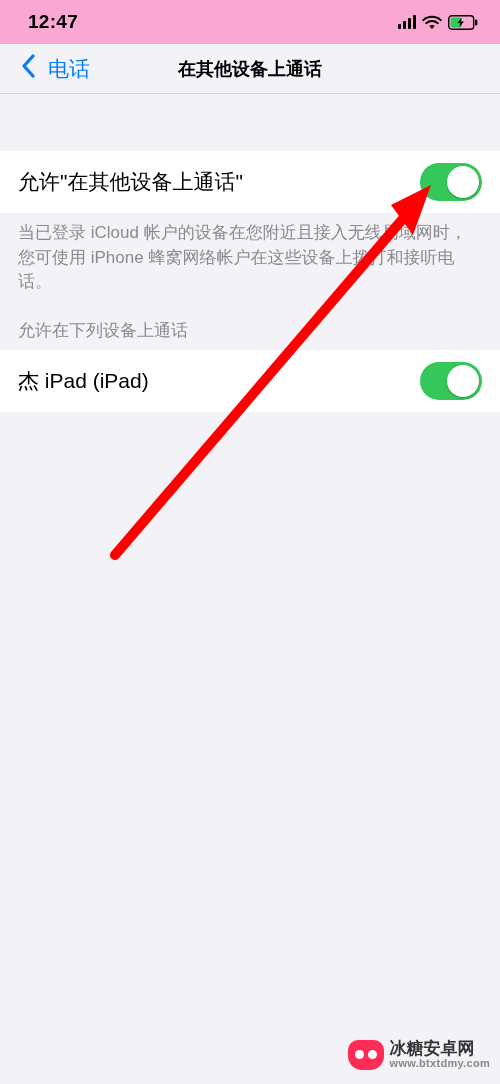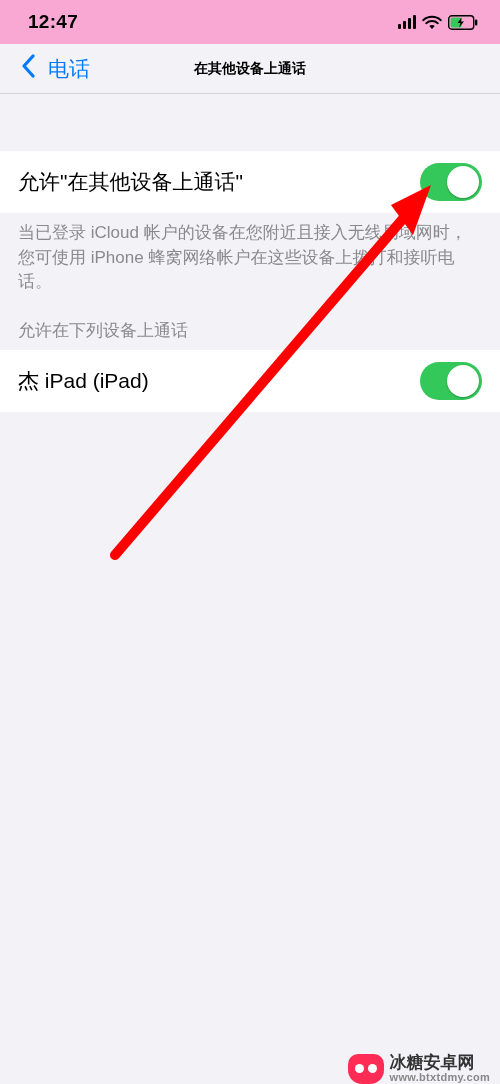--- a/index.html
+++ b/index.html
@@ -44,21 +44,21 @@
   }
   .back-btn {
     display: flex; align-items: flex-end; gap: 12px;
     color: #007aff; font-size: 21px;
     padding-left: 20px;
     cursor: pointer;
   }
   .title {
     position: absolute; left: 0; right: 0;
     text-align: center;
-    font-size: 14px;
+    font-size: 18px;
     font-weight: 600;
     pointer-events: none;
   }
 
   
   .spacer-top { height: 57px; }
   .cell {
     background: #fff;
     min-height: 56px;
     display: flex;
@@ -102,21 +102,21 @@
     position: absolute;
     left: 95px; top: 165px;
     pointer-events: none;
     z-index: 50;
   }
 
   
   .watermark {
     position: absolute;
     right: 10px;
-    bottom: 0;
+    bottom: 14px;
     display: flex;
     align-items: center;
     gap: 6px;
     z-index: 60;
   }
   .wm-badge {
     width: 36px; height: 30px;
     background: #ff2d55;
     border-radius: 10px 10px 14px 14px;
     position: relative;

